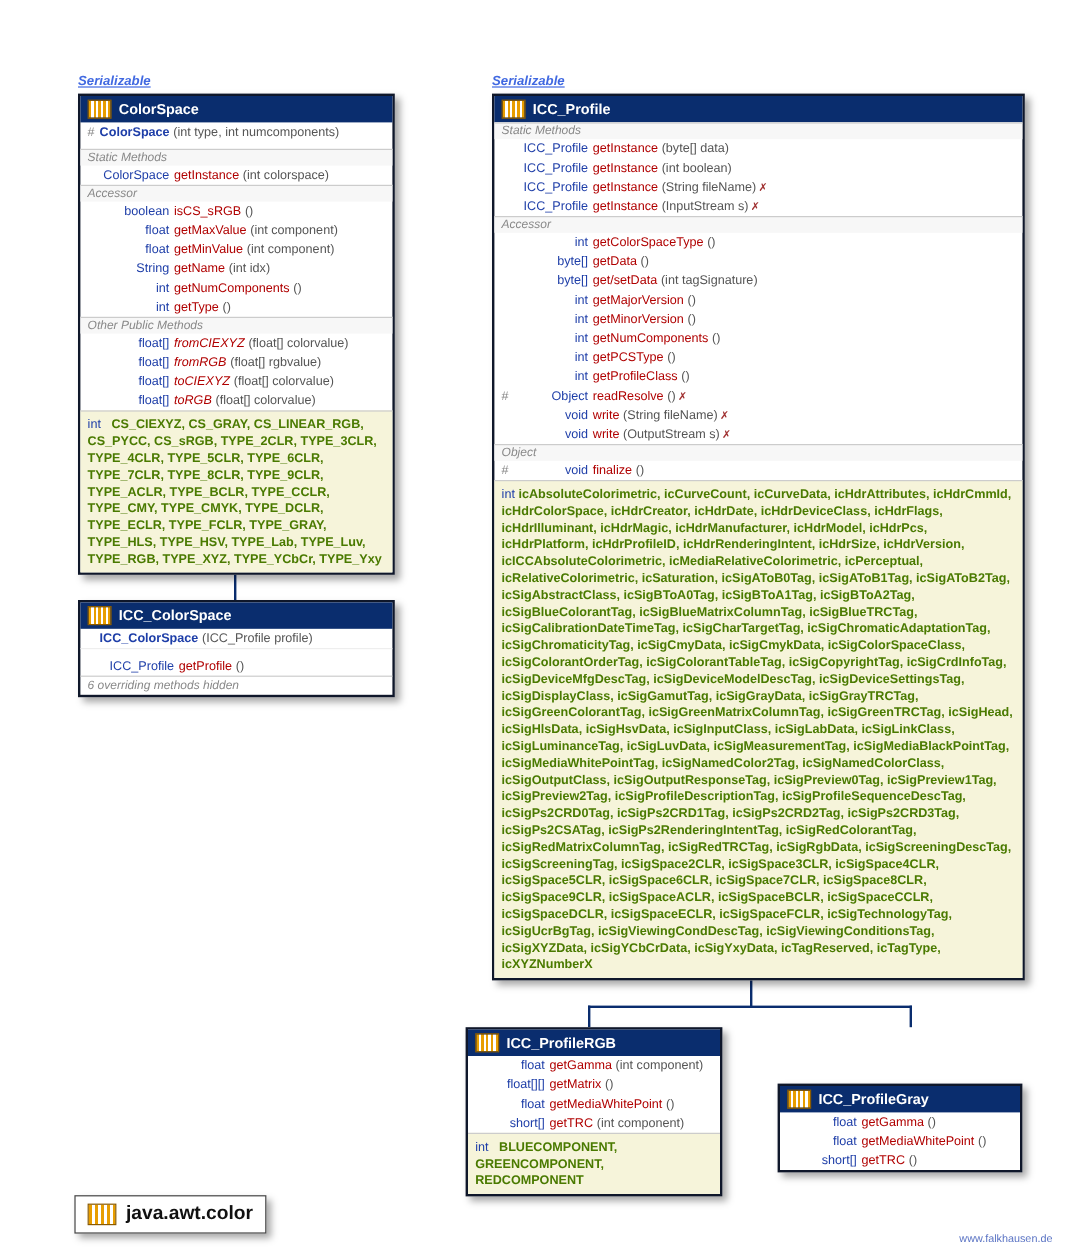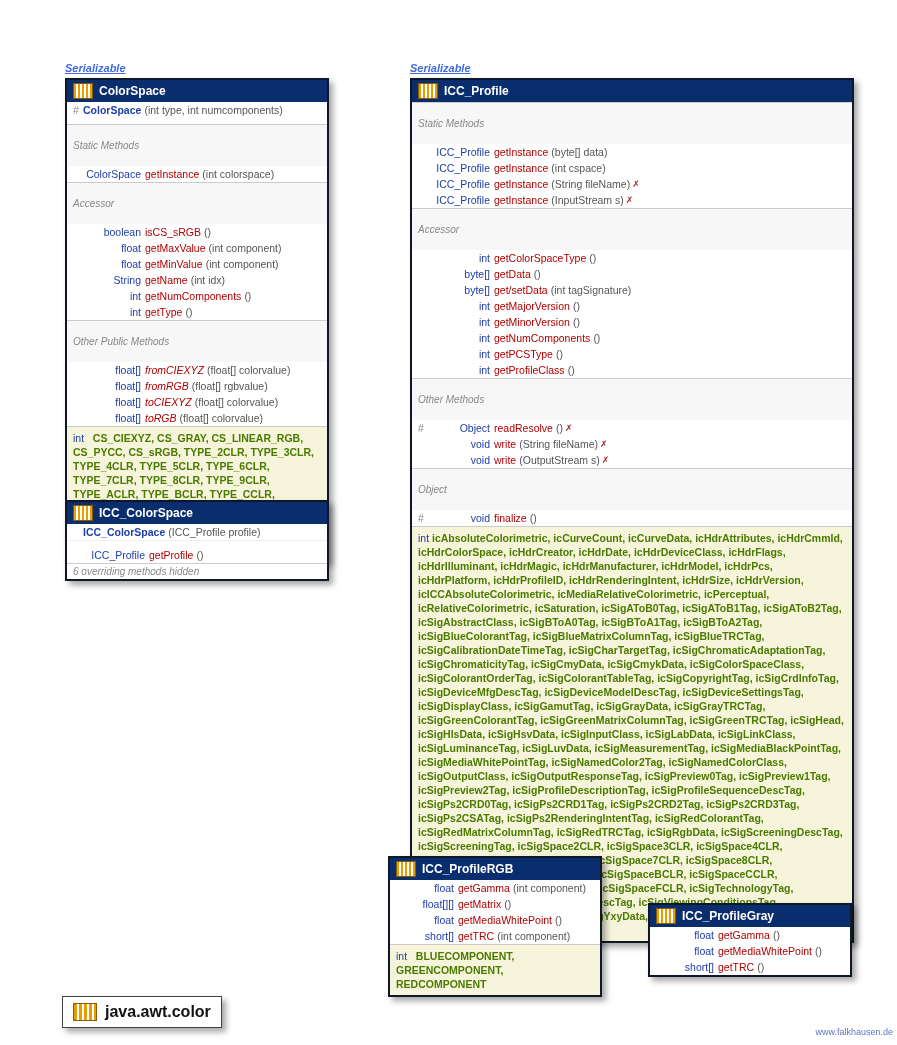--- a/index.html
+++ b/index.html
@@ -1,37 +1,37 @@
 <!DOCTYPE html>
 <html><head>
 <meta charset="utf-8">
 <style>
 body { margin:0; padding:0; background:#fff; font-family:Arial,Helvetica,sans-serif; font-size:11px; width:897px; height:1045px; position:relative; }
 .serializable { color:#4169E1; font-style:italic; font-weight:bold; font-size:11px; text-decoration:underline; }
 .class-box { background:#fff; border:2px solid #0f172a; box-shadow:4px 4px 6px rgba(0,0,0,0.35); position:absolute; }
 .class-header { background:#0a2d6e; color:#fff; font-weight:bold; padding:3px 6px; font-size:12px; display:flex; align-items:center; }
 .class-header .stripes { display:inline-block; width:18px; height:14px; margin-right:6px; background:linear-gradient(90deg,#e89e00 0 2px,#fff 2px 4px,#e89e00 4px 6px,#fff 6px 8px,#e89e00 8px 10px,#fff 10px 12px,#e89e00 12px 14px,#fff 14px 16px,#e89e00 16px 18px); border:1px solid #8a5a00;}
-.section-label { color:#888; font-style:italic; font-size:10px; padding:15px 6px; border-top:1px solid #ccc; background:#f7f7f7;}
+.section-label { color:#888; font-style:italic; font-size:10px; padding:1px 6px; border-top:1px solid #ccc; background:#f7f7f7;}
 .row { display:flex; padding:1px 6px; line-height:14px;}
 .rt { color:#1e3ea8; text-align:right; width:58px; flex:0 0 58px; padding-right:4px; font-size:10.5px;}
 .mname { color:#b00000; font-size:10.5px;}
 .ctor { color:#1e3ea8; font-weight:bold; font-size:10.5px;}
 .params { color:#555; font-size:10.5px;}
 .hash { color:#888; width:10px; flex:0 0 10px; font-size:10.5px;}
 .abstract { font-style:italic;}
 .consts { background:#f6f4da; padding:4px 6px; border-top:1px solid #ccc; font-size:10.5px; line-height:14px;}
 .const-type { color:#1e3ea8;}
 .const-names { color:#4a7a00; font-weight:bold;}
 .note { color:#4a7a00; font-style:italic; font-size:10px; padding:2px 6px;}
 .line { position:absolute; background:#0a2d6e;}
 .pkg-box { position:absolute; background:#fff; border:1px solid #444; box-shadow:4px 4px 6px rgba(0,0,0,0.35); padding:6px 10px; display:flex; align-items:center;}
 .pkg-box .stripes { display:inline-block; width:22px; height:16px; margin-right:8px; background:linear-gradient(90deg,#e89e00 0 3px,#fff 3px 5px,#e89e00 5px 8px,#fff 8px 10px,#e89e00 10px 13px,#fff 13px 15px,#e89e00 15px 18px,#fff 18px 20px,#e89e00 20px 22px); border:1px solid #8a5a00;}
 .pkg-box .pkg { font-weight:bold; font-size:16px; color:#111;}
 .throws { color:#a03030; font-size:9px; margin-left:2px;}
-.watermark { position:absolute; right:4px; bottom:8px; color:#5b74c4; font-size:9px;padding-left:37px;}
+.watermark { position:absolute; right:20px; bottom:8px; color:#5b74c4; font-size:9px;padding-left:37px;}
 </style>
 </head>
 <body>
 
 <div class="line" style="left:195px; top:470px; width:2px; height:30px;"></div>
 <div class="line" style="left:625px; top:810px; width:2px; height:30px;"></div>
 <div class="line" style="left:490px; top:838px; width:270px; height:2px;"></div>
 <div class="line" style="left:490px; top:838px; width:2px; height:18px;"></div>
 <div class="line" style="left:758px; top:838px; width:2px; height:18px;"></div>
 
@@ -180,21 +180,21 @@
         <span class="rt" style="width:62px;flex:0 0 62px;">ICC_Profile</span>
         <span class="mname">getInstance</span>
         <span>&nbsp;</span>
         <span class="params">(byte[] data)</span>
       </div>
       <div class="row">
         <span class="hash"></span>
         <span class="rt" style="width:62px;flex:0 0 62px;">ICC_Profile</span>
         <span class="mname">getInstance</span>
         <span>&nbsp;</span>
-        <span class="params">(int cspace)</span>
+        <span class="params">(int boolean)</span>
       </div>
       <div class="row">
         <span class="hash"></span>
         <span class="rt" style="width:62px;flex:0 0 62px;">ICC_Profile</span>
         <span class="mname">getInstance</span>
         <span>&nbsp;</span>
         <span class="params">(String fileName)</span>
         <span class="throws">✗</span>
       </div>
       <div class="row">
@@ -258,21 +258,20 @@
         <span class="params">()</span>
       </div>
       <div class="row">
         <span class="hash"></span>
         <span class="rt" style="width:62px;flex:0 0 62px;">int</span>
         <span class="mname">getProfileClass</span>
         <span>&nbsp;</span>
         <span class="params">()</span>
       </div>
     </div>
-  <div class="section-label">Other Methods</div>
   <div id="ip-other">
       <div class="row">
         <span class="hash">#</span>
         <span class="rt" style="width:62px;flex:0 0 62px;">Object</span>
         <span class="mname">readResolve</span>
         <span>&nbsp;</span>
         <span class="params">()</span>
         <span class="throws">✗</span>
       </div>
       <div class="row">

